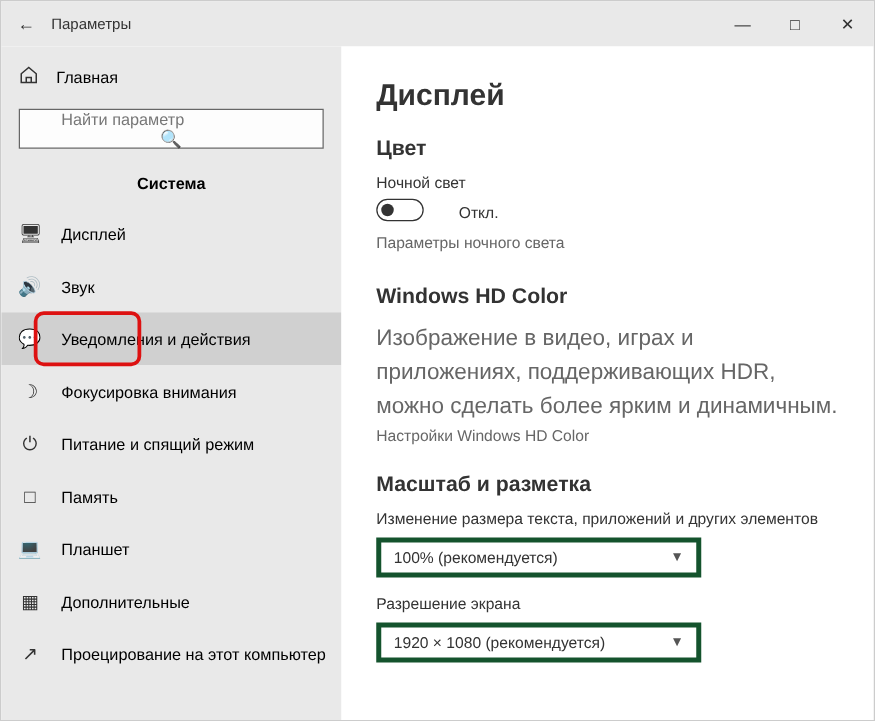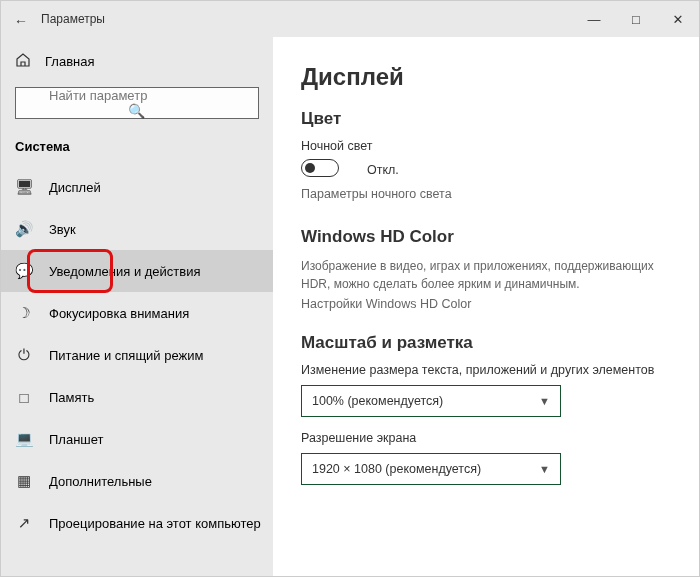--- a/index.html
+++ b/index.html
@@ -87,20 +87,21 @@
   font-size: 13px;
   flex: 1;
   color: #555;
 }
 .search-wrap input::placeholder { color: #777; }
 .search-icon { font-size: 14px; color: #555; }
 .category {
   font-size: 13px;
   font-weight: 600;
   padding: 10px 14px 12px;
+  text-align: center;
 }
 .nav { display: flex; flex-direction: column; }
 .nav-item {
   display: flex;
   align-items: center;
   height: 42px;
   padding-left: 14px;
   gap: 16px;
   font-size: 13px;
 }
@@ -138,25 +139,25 @@
 }
 .toggle::after {
   content: "";
   position: absolute;
   width: 10px; height: 10px;
   background: #333;
   border-radius: 50%;
   top: 3px; left: 3px;
 }
 .grey-link { color: #666; font-size: 12.5px; margin-top: 4px; display: block; }
-.muted { color: #666; font-size: 12px; line-height: 1.5; }
+.muted { color: #666; font-size: 18px; line-height: 1.5; }
 .dropdown {
   width: 260px;
   height: 32px;
-  border: 1px solid #14532d;
+  border: 4px solid #14532d;
   display: flex;
   align-items: center;
   justify-content: space-between;
   padding: 0 10px;
   margin: 8px 0;
   font-size: 12.5px;
 }
 .chev { font-size: 11px; color: #555; }
 </style>
 </head>

